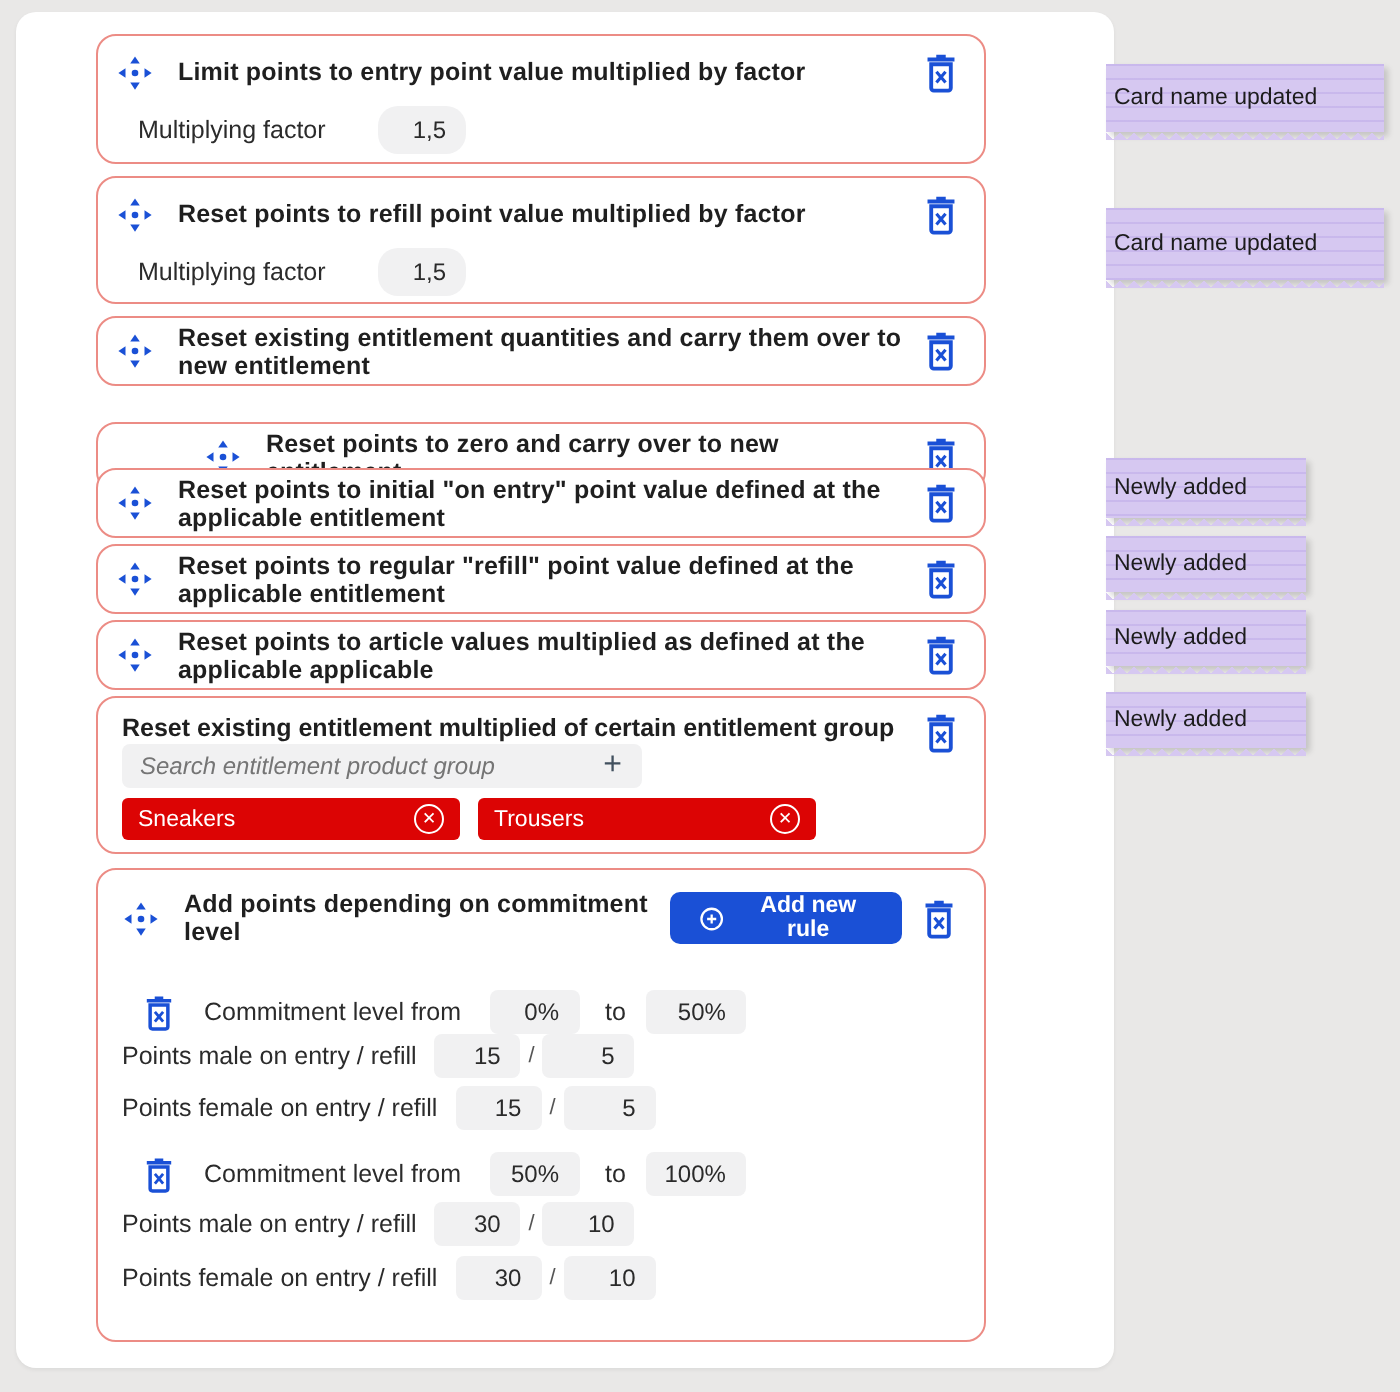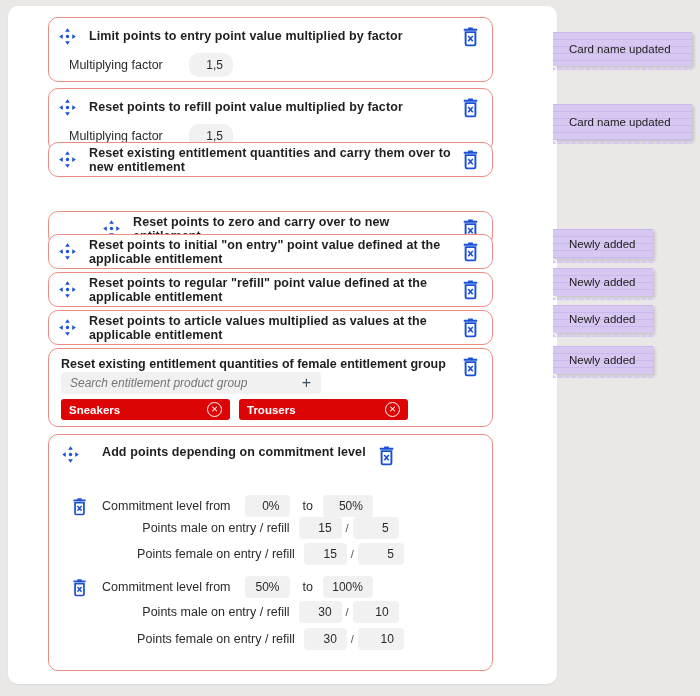--- a/index.html
+++ b/index.html
@@ -4,21 +4,21 @@
 <style>
   html,body{margin:0;padding:0;}
   .page{position:relative;width:700px;height:696px;background:#e9e8e7;overflow:hidden;
         font-family:"Liberation Sans",sans-serif;color:#1f1f1f;}
   .panel{position:absolute;left:8px;top:6px;width:549px;height:678px;background:#fff;
          border-radius:10px;box-shadow:0 1px 2px rgba(0,0,0,0.06);}
   .card{position:absolute;left:26px;width:445px;background:#fff;border:1.5px solid #ec8c85;
         border-radius:10px;box-sizing:border-box;margin-left:22px;}
   .c1{top:17px;height:65px;}
   .c2{top:88px;height:64px;}
-  .c3{top:142px;height:35px;}
+  .c3{top:158px;height:35px;}
   .c4{top:211px;height:35px;padding-left:44px;}
   .c5{top:234px;height:35px;}
   .c6{top:272px;height:35px;}
   .c7{top:310px;height:35px;}
   .c8{top:348px;height:79px;}
   .c9{top:434px;height:237px;}
   .row{display:flex;align-items:center;}
   .simple{height:100%;padding:0 11px 0 9px;}
   .hdr{padding:0 11px 0 9px;margin-top:6px;height:24px;}
   .title{font-weight:700;font-size:12.5px;margin-left:12px;letter-spacing:.1px;}
@@ -37,50 +37,50 @@
   .c8 .trash-abs{position:absolute;top:7px;right:11px;}
   .searchbox{position:relative;margin-top:0;width:260px;height:22px;background:#f1f1f2;border-radius:4px;}
   .searchbox input{position:absolute;inset:0;border:none;background:transparent;outline:none;
         font-family:"Liberation Sans",sans-serif;font-style:italic;font-size:12px;color:#b91c1c;
         padding:0 24px 0 9px;}
   .searchbox .plus{position:absolute;right:10px;top:1px;font-size:16px;color:#41505e;
         font-weight:400;line-height:20px;cursor:pointer;}
   .chips{margin-top:5px;display:flex;gap:9px;}
   .chip{width:169px;height:21px;background:#dc0404;border-radius:3px;display:flex;align-items:center;
         padding:0 8px;box-sizing:border-box;color:#fff;}
-  .chip-label{font-size:11.5px;font-weight:700;}
+  .chip-label{font-size:11.5px;font-weight:400;}
   .chip-x{margin-left:auto;width:13px;height:13px;border:1.4px solid #fff;border-radius:50%;
         display:flex;align-items:center;justify-content:center;font-size:8.5px;line-height:1;cursor:pointer;}
   
   .c9{padding:10px 12px 0 12px;}
-  .c9 .hdr9{height:28px;margin:0;display:flex;align-items:flex-start;gap:10px;}
+  .c9 .hdr9{height:28px;margin:0;display:flex;align-items:center;}
   .addbtn{margin-left:auto;margin-right:8px;height:26px;padding:0 14px;background:#1a50d6;border:none;
         border-radius:5px;display:flex;align-items:center;gap:9px;color:#fff;
         font-family:"Liberation Sans",sans-serif;font-size:11.5px;font-weight:700;cursor:pointer;}
   .c-row{display:flex;align-items:center;height:22px;margin-top:22px;}
   .c-row.second{margin-top:11px;}
   .c-row .ctrash{margin-left:9px;}
   .clabel{font-size:12.5px;color:#2b2b2b;margin-left:13px;}
   .vbox.pct1{width:45px;margin-left:14px;}
   .to{font-size:12.5px;color:#2b2b2b;margin:0 10px 0 13px;}
   .vbox.pct2{width:50px;}
-  .p-row{display:flex;align-items:center;justify-content:center;height:22px;}
+  .p-row{display:flex;align-items:center;justify-content:flex-start;height:22px;}
   .p-row.m1{margin-top:0;}
   .p-row.f1{margin-top:4px;}
   .p-row.m2{margin-top:3px;}
   .p-row.f2{margin-top:5px;}
   .plabel{font-size:12.5px;color:#2b2b2b;}
   .vbox.pts1{width:43px;margin-left:9px;height:22px;}
   .slash{font-size:11px;color:#555;margin:0 4px;}
   .vbox.pts2{width:46px;height:22px;}
   .vbox.h22{height:22px;}
   
   .note{position:absolute;background:#d6c8f1;box-shadow:2px 2px 3px rgba(0,0,0,0.16);
         background-image:repeating-linear-gradient(180deg,rgba(167,143,224,0.28) 0,rgba(167,143,224,0.28) 1px,transparent 1px,transparent 7px);
-        font-size:11.5px;color:#1c1c1c;display:flex;align-items:center;box-sizing:border-box;padding-left:16px;}
+        font-size:11.5px;color:#1c1c1c;display:flex;align-items:center;box-sizing:border-box;padding-left:4px;}
   .note::after{content:"";position:absolute;left:0;right:0;bottom:-4px;height:4px;
         background-image:linear-gradient(45deg,#d6c8f1 2.6px,transparent 0),
                          linear-gradient(-45deg,#d6c8f1 2.6px,transparent 0);
         background-size:7px 4px;background-repeat:repeat-x;}
   .n1{left:553px;top:32px;width:139px;height:34px;}
   .n2{left:553px;top:104px;width:139px;height:36px;}
   .n3{left:553px;top:229px;width:100px;height:30px;}
   .n4{left:553px;top:268px;width:100px;height:28px;}
   .n5{left:553px;top:305px;width:100px;height:28px;}
   .n6{left:553px;top:346px;width:100px;height:28px;}
@@ -243,34 +243,34 @@
     <div class="row simple">
       <span class="drag icon-btn">
         <svg viewBox="0 0 24 24" width="19" height="19" fill="#1a50d6">
             <circle cx="12" cy="12" r="2.1"></circle>
             <path d="M12 1.5L9 6h6z"></path>
             <path d="M12 22.5L9 18h6z"></path>
             <path d="M1.5 12L6 9v6z"></path>
             <path d="M22.5 12L18 9v6z"></path>
           </svg>
       </span>
-      <span class="title">Reset points to article values multiplied as values at the applicable entitlement</span>
+      <span class="title">Reset points to article values multiplied as defined at the applicable applicable</span>
       <span class="spacer"></span>
       <span class="icon-btn">
         <svg viewBox="0 0 24 24" width="21" height="21">
             <path d="M9.3 1.6h5.4v1.6h5v2.2H4.3V3.2h5z" fill="#1a50d6"></path>
             <path d="M6.4 7h11.2v13.6a1.5 1.5 0 0 1-1.5 1.5H7.9a1.5 1.5 0 0 1-1.5-1.5z" fill="none" stroke="#1a50d6" stroke-width="2.2"></path>
             <path d="M9.4 11.3l5.2 6.1M14.6 11.3l-5.2 6.1" stroke="#1a50d6" stroke-width="1.8"></path>
           </svg>
       </span>
     </div>
   </div>
 
   <div class="card c8">
-    <div class="g-title">Reset existing entitlement quantities of female entitlement group</div>
+    <div class="g-title">Reset existing entitlement multiplied of certain entitlement group</div>
     <span class="icon-btn trash-abs">
       <svg viewBox="0 0 24 24" width="21" height="21">
           <path d="M9.3 1.6h5.4v1.6h5v2.2H4.3V3.2h5z" fill="#1a50d6"></path>
           <path d="M6.4 7h11.2v13.6a1.5 1.5 0 0 1-1.5 1.5H7.9a1.5 1.5 0 0 1-1.5-1.5z" fill="none" stroke="#1a50d6" stroke-width="2.2"></path>
           <path d="M9.4 11.3l5.2 6.1M14.6 11.3l-5.2 6.1" stroke="#1a50d6" stroke-width="1.8"></path>
         </svg>
     </span>
     <div class="searchbox">
       <input type="text" placeholder="Search entitlement product group" style="">
       <span class="plus">+</span>
@@ -292,20 +292,27 @@
       <span class="drag icon-btn">
         <svg viewBox="0 0 24 24" width="19" height="19" fill="#1a50d6">
             <circle cx="12" cy="12" r="2.1"></circle>
             <path d="M12 1.5L9 6h6z"></path>
             <path d="M12 22.5L9 18h6z"></path>
             <path d="M1.5 12L6 9v6z"></path>
             <path d="M22.5 12L18 9v6z"></path>
           </svg>
       </span>
       <span class="title">Add points depending on commitment level</span>
+      <button class="addbtn">
+        <svg viewBox="0 0 24 24" width="15" height="15">
+            <circle cx="12" cy="12" r="9" fill="none" stroke="#fff" stroke-width="2"></circle>
+            <path d="M12 8v8M8 12h8" stroke="#fff" stroke-width="2"></path>
+          </svg>
+        <span>Add new rule</span>
+      </button>
       <span class="icon-btn">
         <svg viewBox="0 0 24 24" width="21" height="21">
             <path d="M9.3 1.6h5.4v1.6h5v2.2H4.3V3.2h5z" fill="#1a50d6"></path>
             <path d="M6.4 7h11.2v13.6a1.5 1.5 0 0 1-1.5 1.5H7.9a1.5 1.5 0 0 1-1.5-1.5z" fill="none" stroke="#1a50d6" stroke-width="2.2"></path>
             <path d="M9.4 11.3l5.2 6.1M14.6 11.3l-5.2 6.1" stroke="#1a50d6" stroke-width="1.8"></path>
           </svg>
       </span>
     </div>
 
     <div class="c-row">

